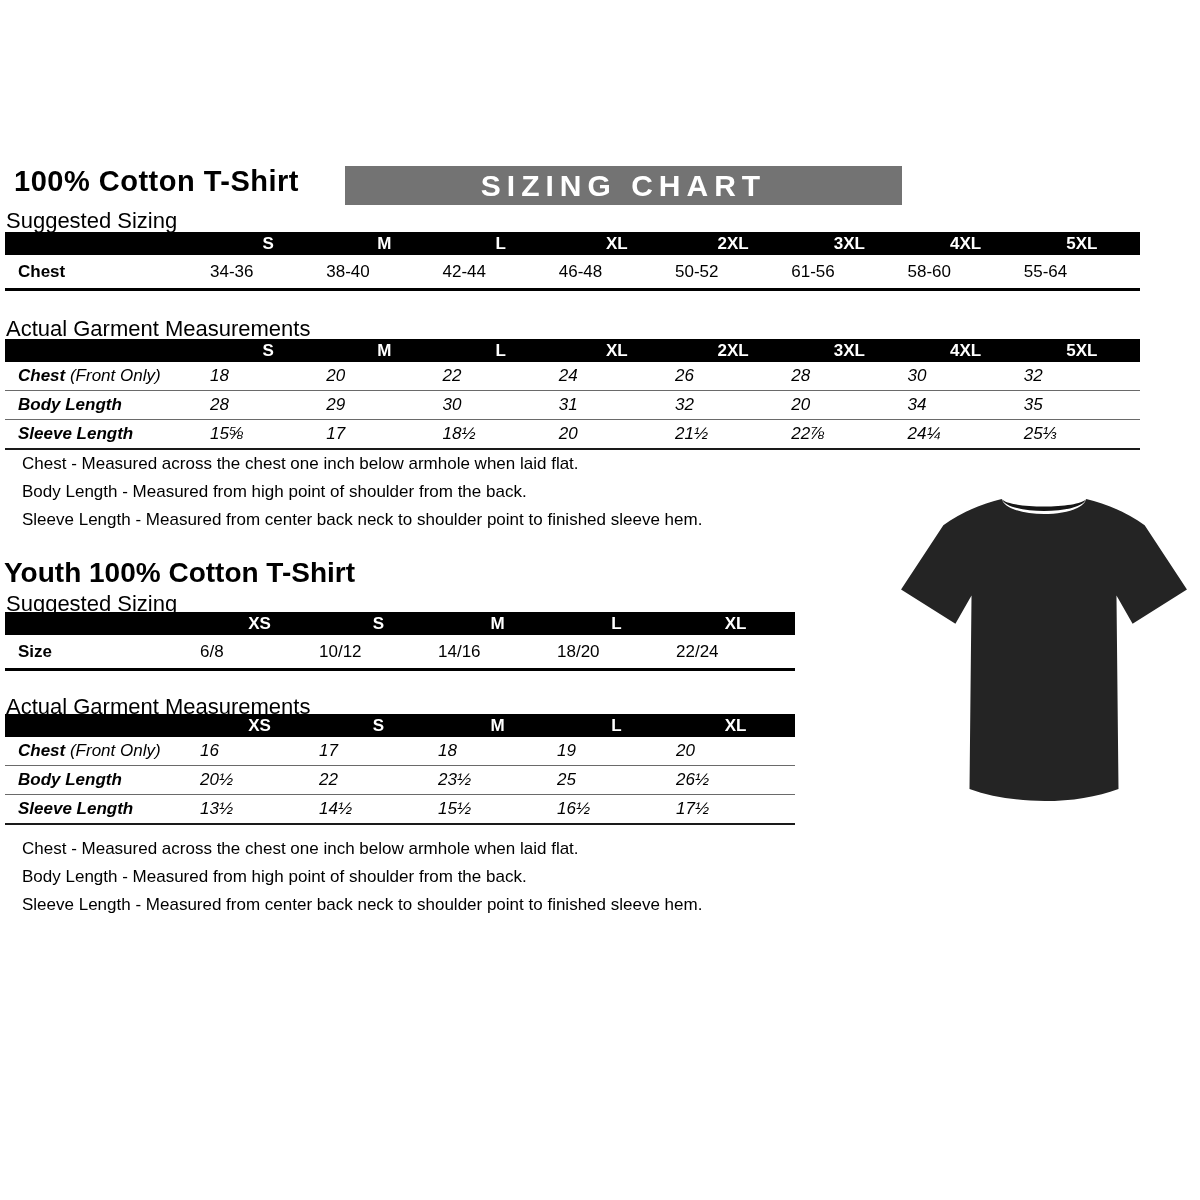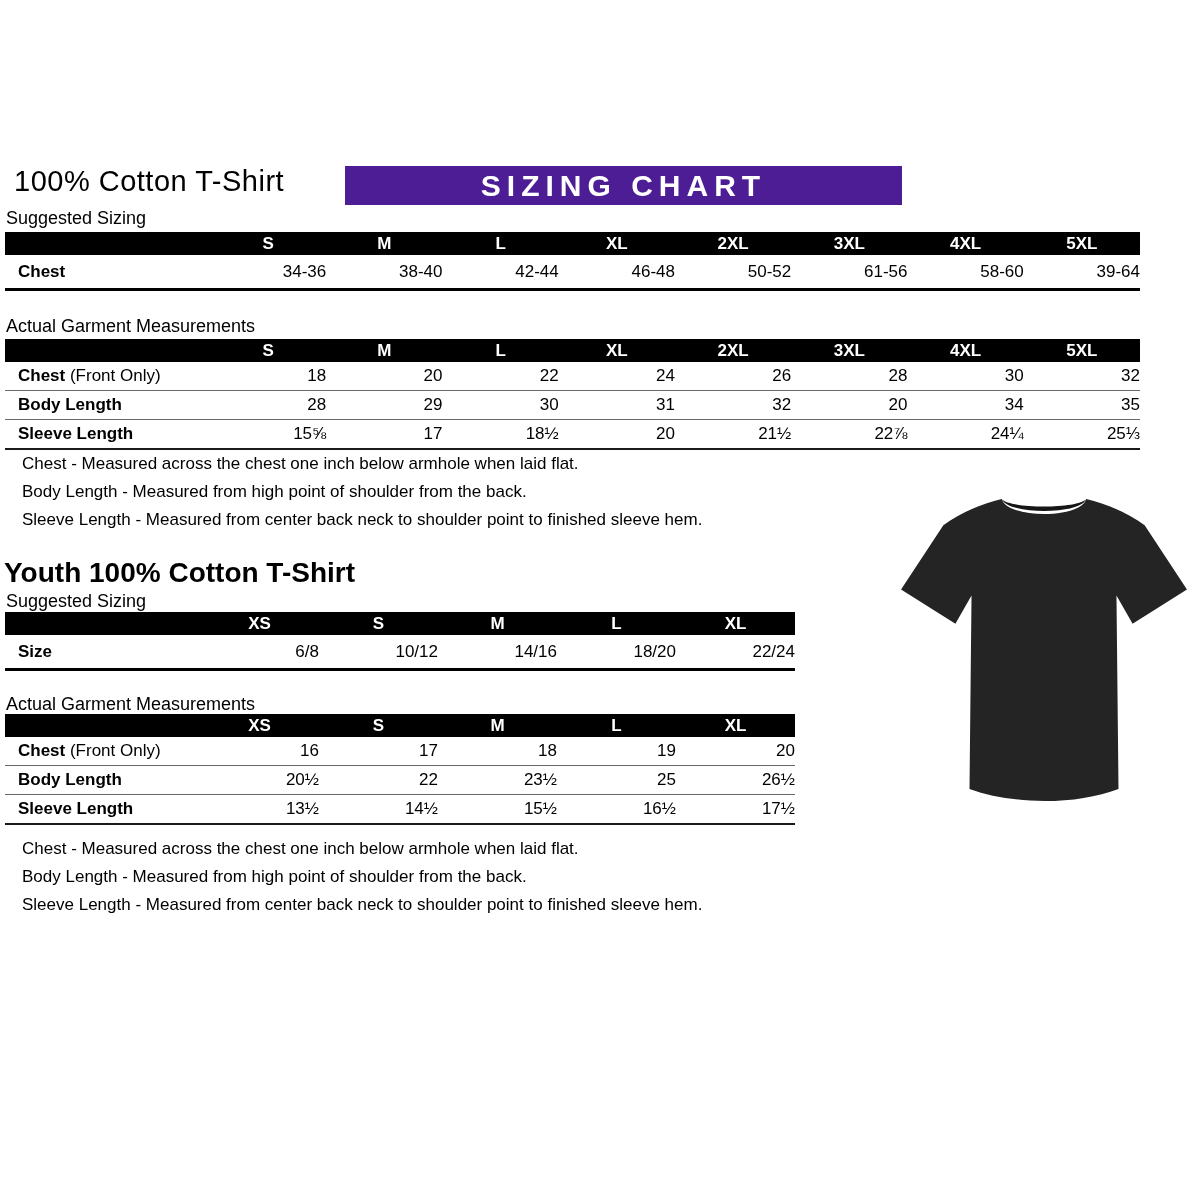--- a/index.html
+++ b/index.html
@@ -1,36 +1,36 @@
 <!DOCTYPE html>
 <html><head>
 <meta charset="utf-8">
 <style>
   html,body{margin:0;padding:0;background:#fff;}
   body{width:1200px;height:1200px;position:relative;font-family:"Liberation Sans", sans-serif;color:#000;overflow:hidden;}
   .abs{position:absolute;}
 
   
-  .title-adult{left:14px;top:165px;font-size:29px;font-weight:400;letter-spacing:.5px;}
-  .banner{left:345px;top:166px;width:557px;height:39px;background:#4c1d95;color:#fff;
+  .title-adult{left:14px;top:165px;font-size:29px;font-weight:700;letter-spacing:.5px;}
+  .banner{left:345px;top:166px;width:557px;height:39px;background:#737373;color:#fff;
           display:flex;align-items:center;justify-content:center;
           font-size:30px;font-weight:bold;letter-spacing:6px;}
-  .section-label{font-size:18px;font-weight:400;}
+  .section-label{font-size:22px;font-weight:400;}
   .title-youth{left:4px;top:549px;font-size:28px;font-weight:bold;margin-top:8px;}
 
   
   table{border-collapse:collapse;table-layout:fixed;}
   .sizetable{width:100%;}
   thead th{background:#000;color:#fff;font-weight:bold;font-size:17px;height:23px;text-align:center;padding:0;}
   thead th.corner{background:#000;}
-  td{font-size:17px;text-align:right;padding:0;}
+  td{font-size:17px;text-align:left;padding:0;}
   td.rowlabel{text-align:left;padding-left:13px;font-weight:bold;white-space:nowrap;}
   td.rowlabel .suffix{font-weight:400;}
   .sug-row td{height:33px;border-bottom:3px solid #000;}
-  .act-row td{height:28px;border-bottom:1px solid #6a6a6a;}
+  .act-row td{height:28px;border-bottom:1px solid #6a6a6a;font-style:italic;}
   .act-row.last td{border-bottom:2px solid #1a1a1a;}
 
   .tbl-adult-sug{left:5px;top:232px;width:1135px;}
   .tbl-adult-act{left:5px;top:339px;width:1135px;}
   .tbl-youth-sug{left:5px;top:612px;width:790px;}
   .tbl-youth-act{left:5px;top:714px;width:790px;}
 
   
   .notes{font-size:17px;line-height:18px;margin-left:8px;}
   .notes div{margin-bottom:10px;}
@@ -78,21 +78,21 @@
   <tbody>
     <tr class="sug-row">
       <td class="rowlabel"><span>Chest</span><span class="suffix"></span></td>
       <td>34-36</td>
       <td>38-40</td>
       <td>42-44</td>
       <td>46-48</td>
       <td>50-52</td>
       <td>61-56</td>
       <td>58-60</td>
-      <td>39-64</td>
+      <td>55-64</td>
     </tr>
   </tbody>
 </table>
 
 <div class="abs section-label" style="left:6px;top:316px;">Actual Garment Measurements</div>
 
 <table class="abs sizetable tbl-adult-act">
   <colgroup>
       <col style="width:205px">
       <col>

